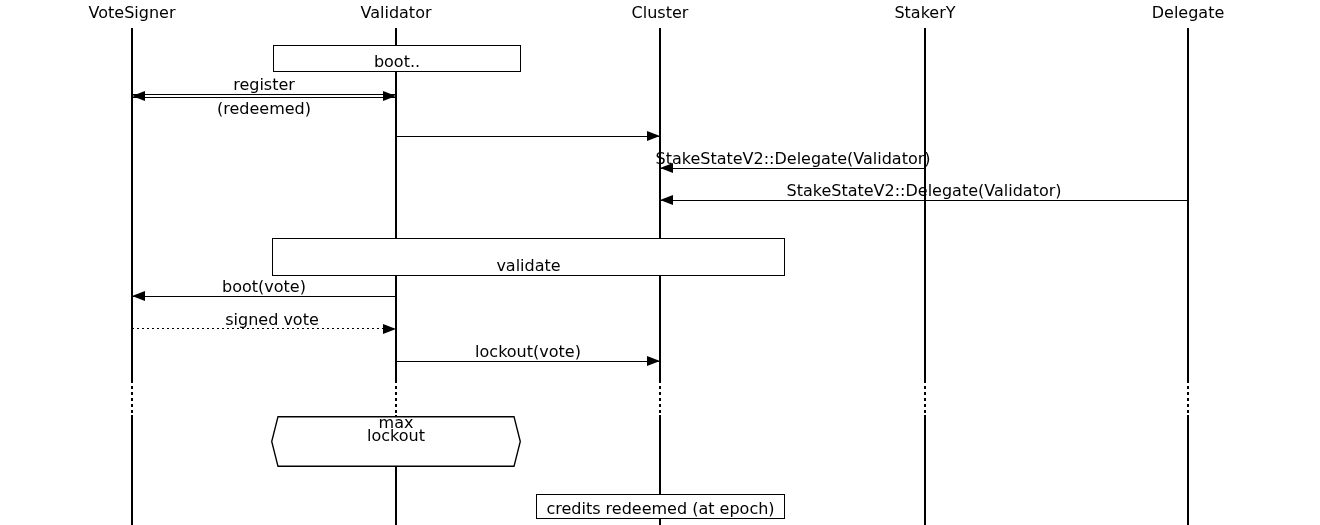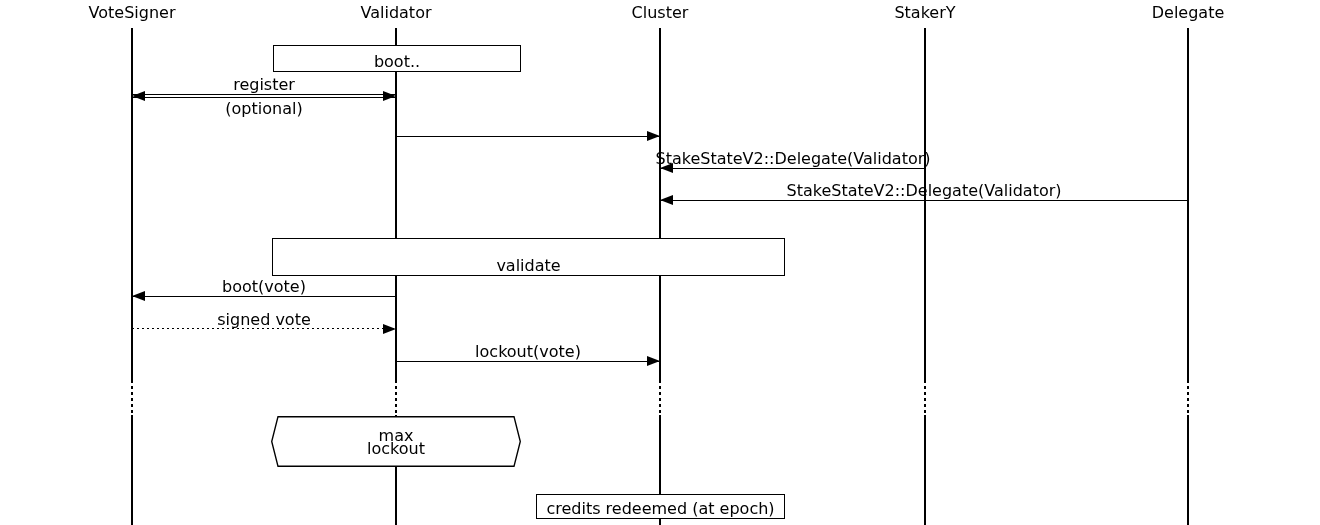--- a/index.html
+++ b/index.html
@@ -40,21 +40,21 @@
   
   .sbox {
     position: absolute; background: #ffffff; border: 1.4px solid #000;
     display: flex; align-items: flex-end; justify-content: center; white-space: nowrap;
   }
   
   .hex { position: absolute; }
   .hex svg { display: block; }
   .hex .txt {
     position: absolute; inset: 0; display: flex; flex-direction: column;
-    align-items: center; justify-content: center; line-height: 13px;
+    align-items: center; line-height: 13px;
   }
 </style>
 </head>
 <body>
 
 <div class="diagram">
 
   <div class="plabel" style="left:132px">VoteSigner</div>
   <div class="plabel" style="left:396px">Validator</div>
   <div class="plabel" style="left:660px">Cluster</div>
@@ -78,38 +78,38 @@
   <div class="ll" style="left:924.3px;top:415px;height:110px"></div>
 
   <div class="ll" style="left:1187.3px;top:28px;height:352px"></div>
   <div class="ll dashed" style="left:1187.3px;top:380px;height:35px"></div>
   <div class="ll" style="left:1187.3px;top:415px;height:110px"></div>
 
   <div class="mlabel" style="left:264px;top:77px">register</div>
   <div class="mline double" style="left:132px;top:94px;width:264px"></div>
   <div class="ah left" style="left:132px;top:91px"></div>
   <div class="ah right" style="left:383px;top:91px"></div>
-  <div class="mlabel" style="left:264px;top:101px">(optional)</div>
+  <div class="mlabel" style="left:264px;top:101px">(redeemed)</div>
 
   <div class="mline" style="left:396px;top:136px;width:264px"></div>
   <div class="ah right" style="left:647px;top:131px"></div>
 
   <div class="mlabel" style="left:793px;top:151px">StakeStateV2::Delegate(Validator)</div>
   <div class="mline" style="left:660px;top:168px;width:265px"></div>
   <div class="ah left" style="left:660px;top:163px"></div>
 
   <div class="mlabel" style="left:924px;top:183px">StakeStateV2::Delegate(Validator)</div>
   <div class="mline" style="left:660px;top:200px;width:528px"></div>
   <div class="ah left" style="left:660px;top:195px"></div>
 
   <div class="mlabel" style="left:264px;top:279px">boot(vote)</div>
   <div class="mline" style="left:132px;top:296px;width:264px"></div>
   <div class="ah left" style="left:132px;top:291px"></div>
 
-  <div class="mlabel" style="left:264px;top:312px">signed vote</div>
+  <div class="mlabel" style="left:272px;top:312px">signed vote</div>
   <div class="mline dotted" style="left:132px;top:328px;width:264px"></div>
   <div class="ah right" style="left:383px;top:324px"></div>
 
   <div class="mlabel" style="left:528px;top:344px">lockout(vote)</div>
   <div class="mline" style="left:396px;top:361px;width:264px"></div>
   <div class="ah right" style="left:647px;top:356px"></div>
 
   <div class="sbox" style="left:273px;top:45px;width:248px;height:27px">
     <span>boot..</span>
   </div>

